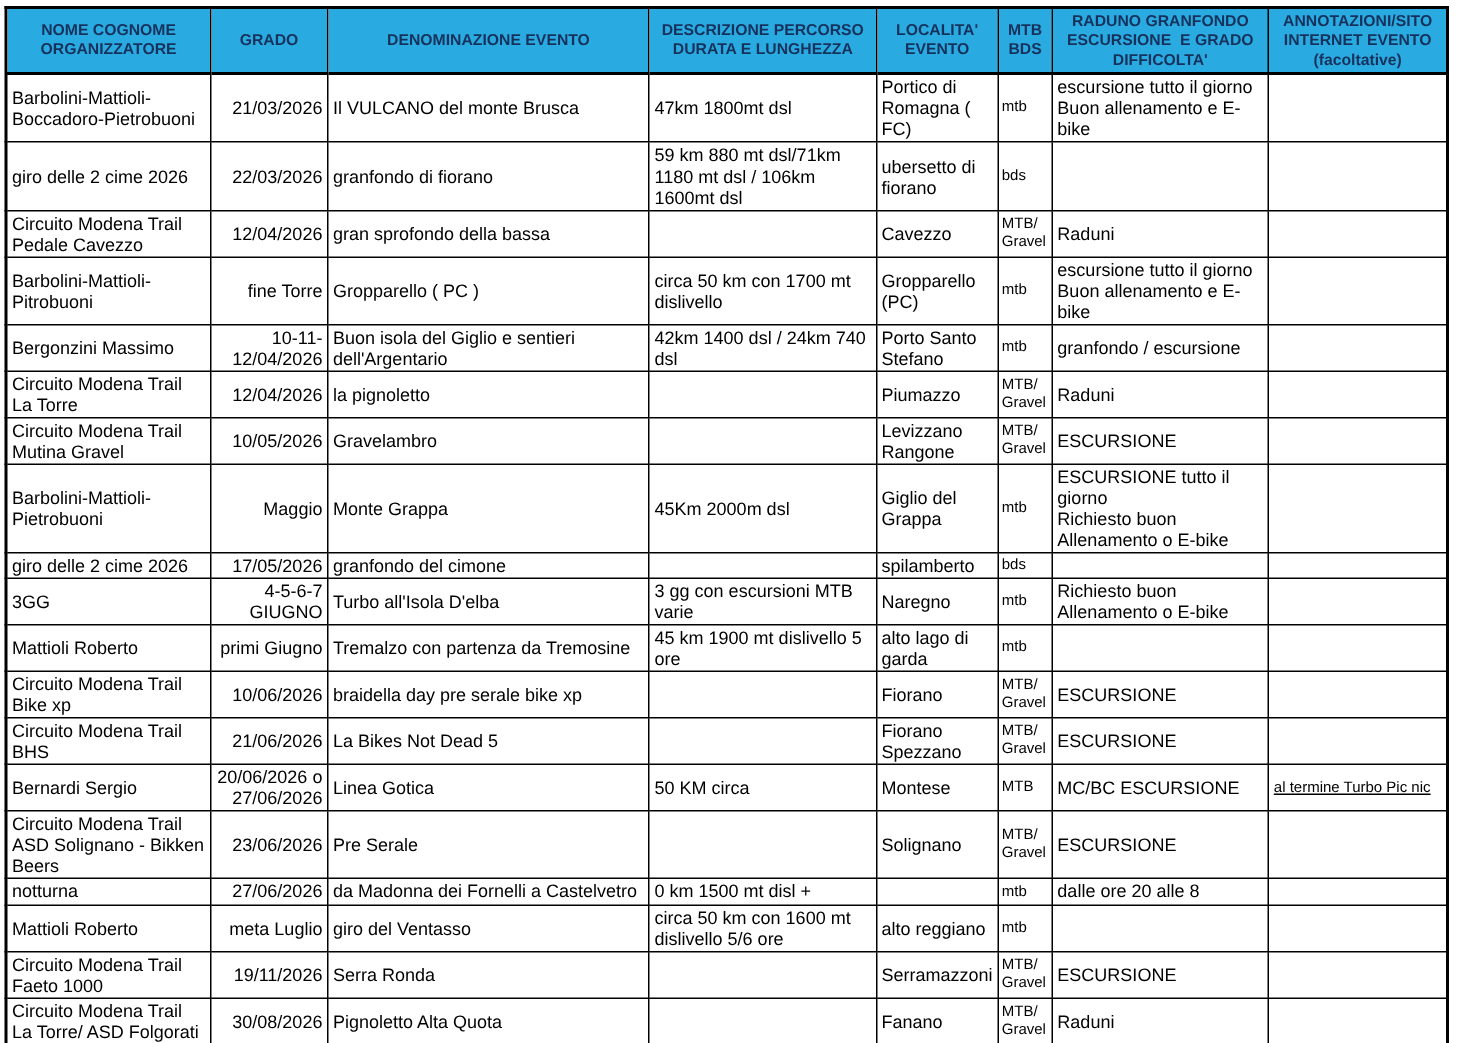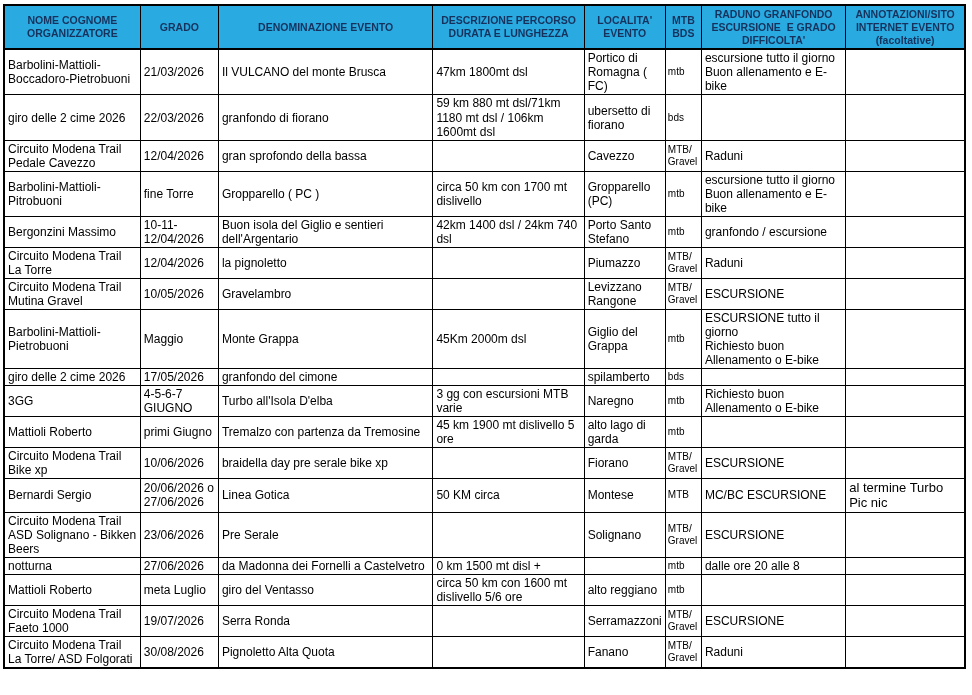--- a/index.html
+++ b/index.html
@@ -47,28 +47,28 @@
     height: 35px;
   }
   table.events td {
     font-size: 12px;
     line-height: 1.17;
     vertical-align: middle;
     padding: 1px 3px;
     text-align: left;
     height: 17px;
   }
-  table.events td.col-date { text-align: left; }
+  table.events td.col-date { text-align: right; }
   table.events td.col-bike_type {
     font-size: 10px;
     word-break: break-all;
     padding: 1px 2px;
     line-height: 1.2;
   }
-  table.events td.col-notes { font-size: 13px; }
+  table.events td.col-notes { font-size: 10px; text-decoration: underline; }
   
   col.c0 { width: 136px; }
   col.c1 { width: 78px; }
   col.c2 { width: 214px; }
   col.c3 { width: 151px; }
   col.c4 { width: 81px; }
   col.c5 { width: 36px; }
   col.c6 { width: 144px; }
   col.c7 { width: 119px; }
 </style>
@@ -227,20 +227,30 @@
           <td class="col-organizer">Circuito Modena Trail Bike xp</td>
           <td class="col-date">10/06/2026</td>
           <td class="col-event">braidella day pre serale bike xp</td>
           <td class="col-description"></td>
           <td class="col-location">Fiorano</td>
           <td class="col-bike_type">MTB/Gravel</td>
           <td class="col-category">ESCURSIONE</td>
           <td class="col-notes"></td>
         </tr>
         <tr>
+          <td class="col-organizer">Circuito Modena Trail BHS</td>
+          <td class="col-date">21/06/2026</td>
+          <td class="col-event">La Bikes Not Dead 5</td>
+          <td class="col-description"></td>
+          <td class="col-location">Fiorano Spezzano</td>
+          <td class="col-bike_type">MTB/Gravel</td>
+          <td class="col-category">ESCURSIONE</td>
+          <td class="col-notes"></td>
+        </tr>
+        <tr>
           <td class="col-organizer">Bernardi Sergio</td>
           <td class="col-date">20/06/2026 o
 27/06/2026</td>
           <td class="col-event">Linea Gotica</td>
           <td class="col-description">50 KM circa</td>
           <td class="col-location">Montese</td>
           <td class="col-bike_type">MTB</td>
           <td class="col-category">MC/BC ESCURSIONE</td>
           <td class="col-notes">al termine Turbo Pic nic</td>
         </tr>
@@ -269,21 +279,21 @@
           <td class="col-date">meta Luglio</td>
           <td class="col-event">giro del Ventasso</td>
           <td class="col-description">circa 50 km con 1600 mt dislivello 5/6 ore</td>
           <td class="col-location">alto reggiano</td>
           <td class="col-bike_type">mtb</td>
           <td class="col-category"></td>
           <td class="col-notes"></td>
         </tr>
         <tr>
           <td class="col-organizer">Circuito Modena Trail Faeto 1000</td>
-          <td class="col-date">19/07/2026</td>
+          <td class="col-date">19/11/2026</td>
           <td class="col-event">Serra Ronda</td>
           <td class="col-description"></td>
           <td class="col-location">Serramazzoni</td>
           <td class="col-bike_type">MTB/Gravel</td>
           <td class="col-category">ESCURSIONE</td>
           <td class="col-notes"></td>
         </tr>
         <tr>
           <td class="col-organizer">Circuito Modena Trail La Torre/ ASD Folgorati</td>
           <td class="col-date">30/08/2026</td>

